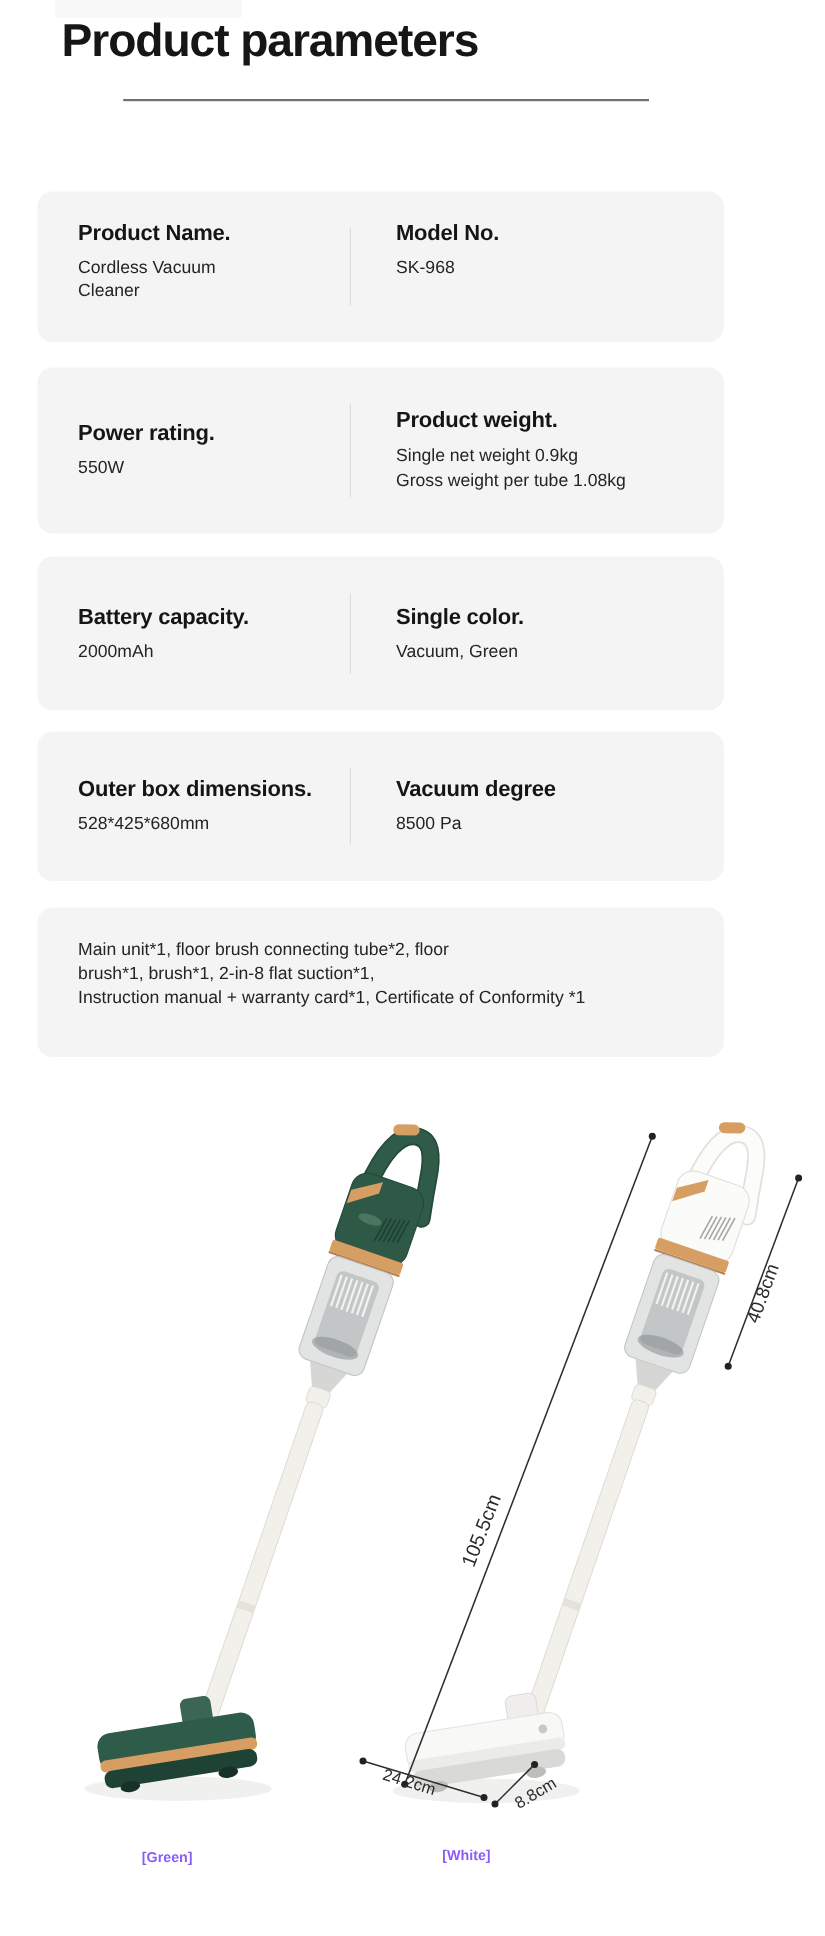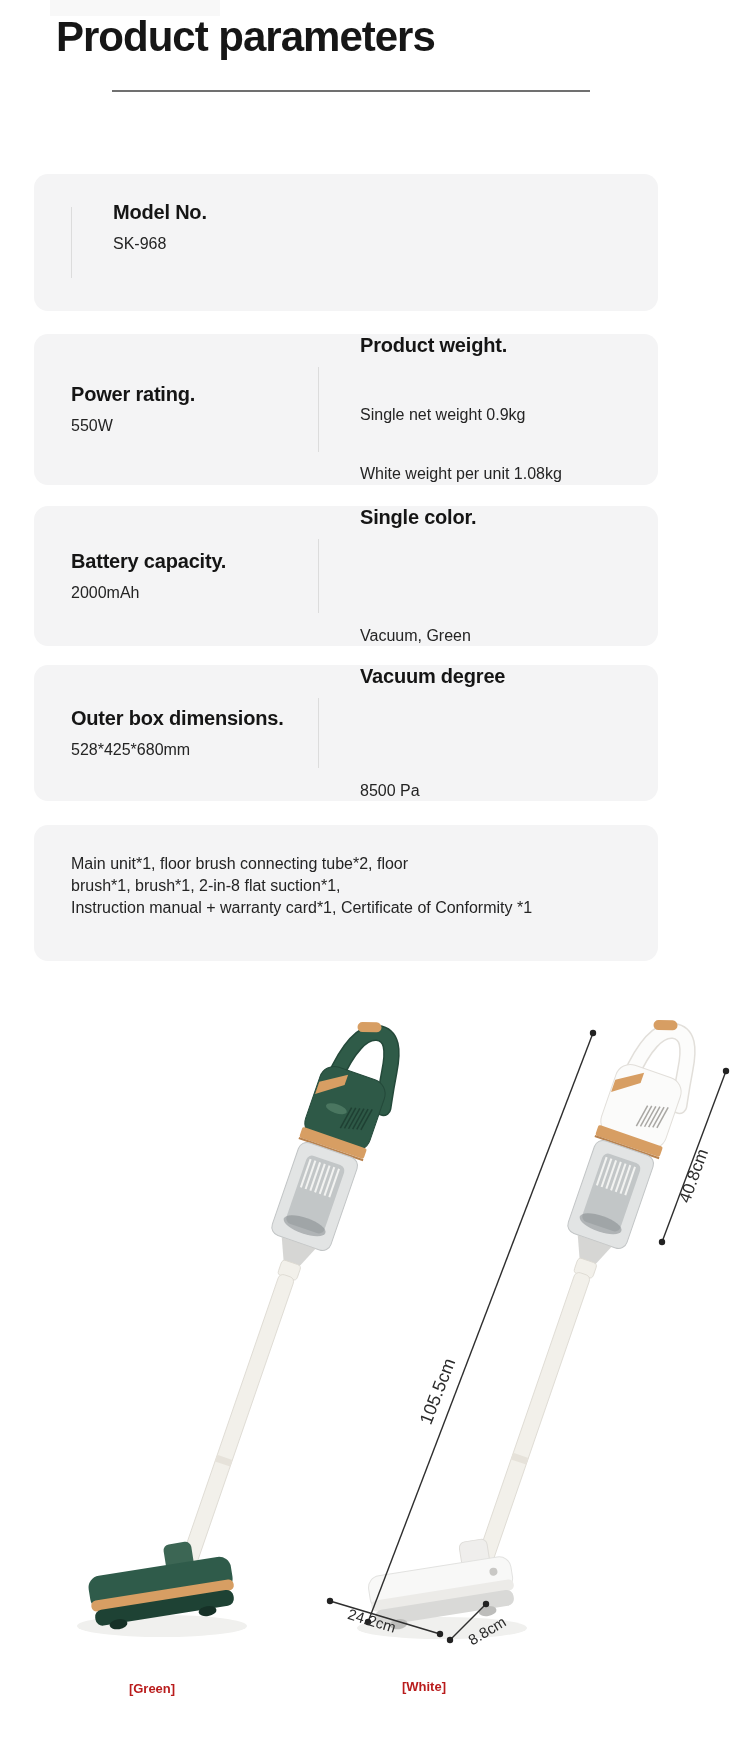--- a/index.html
+++ b/index.html
@@ -23,42 +23,42 @@
   }
   .card + .card { }
   .c1 { height:137px; margin-bottom:23px; }
   .c2 { height:151px; margin-bottom:21px; }
   .c3 { height:140px; margin-bottom:19px; }
   .c4 { height:136px; margin-bottom:24px; }
   .c5 { height:136px; display:block; padding:28px 28px 0 37px; }
 
   .col { display:flex; flex-direction:column; justify-content:center; }
   .col.left  { width:247px; }
-  .col.right { flex:1; padding-left:41px;justify-content:space-between; }
+  .col.right { flex:1; padding-left:41px; }
   .c1 .col { justify-content:flex-start; padding-top:27px; }
   .vdiv { width:1px; background:#dcdcdc; align-self:center; height:calc(100% - 66px); }
 
   .label { font-size:20px; font-weight:700; letter-spacing:-0.2px; color:#151515; margin-bottom:9px; }
   .val   { font-size:16px; line-height:21px; color:#242424; }
   .c2 .col.right .val { line-height:23px; }
   .c5 .val { line-height:22px; }
 
   .figure { position:absolute; left:0; top:1000px; width:750px; height:760px; }
   .figure svg { display:block; width:750px; height:760px; }
 
   .dim {
     position:absolute; white-space:nowrap; color:#2b2b2b; font-size:17px;
     transform-origin:center center; text-align:center;
   }
   .dim-408  { left:659px; top:1166px; width:70px; transform:rotate(-70deg); }
   .dim-1055 { left:396px; top:1381px; width:84px; font-size:18px; transform:rotate(-69deg); }
   .dim-242  { left:337px; top:1612px; width:70px; font-size:15px; transform:rotate(17deg); }
   .dim-88   { left:457px; top:1622px; width:60px; font-size:15px; transform:rotate(-31deg); }
 
-  .caption { position:absolute; width:100px; text-align:center; font-size:13px; font-weight:600; color:#b91c1c; }
+  .caption { position:absolute; width:100px; text-align:center; font-size:13px; font-weight:600; color:#8b5cf6; }
   .cap-green { left:102px; top:1681px; }
   .cap-white { left:374px; top:1679px; }
 
   
   .handle-out { fill:none; stroke-linecap:round; }
   .gvac .handle-out { stroke:#24493a; stroke-width:16.5; }
   .wvac .handle-out { stroke:#e2dfda; stroke-width:16.5; }
   .handle-in { fill:none; stroke-linecap:round; stroke-width:13.5; }
   .gvac .handle-in { stroke:#2f5b48; }
   .wvac .handle-in { stroke:#fcfcfb; }
@@ -87,37 +87,42 @@
   <div class="title-patch"></div>
 
   <div class="header">
     <h1 class="page-title">Product parameters</h1>
     <hr class="rule">
   </div>
 
   <div class="cards">
 
     <section class="card c1">
+      <div class="col left">
+        <div class="label">Product Name.</div>
+        <div class="val">Cordless Vacuum</div>
+        <div class="val">Cleaner</div>
+      </div>
       <div class="vdiv"></div>
       <div class="col right">
         <div class="label">Model No.</div>
         <div class="val">SK-968</div>
       </div>
     </section>
 
     <section class="card c2">
       <div class="col left">
         <div class="label">Power rating.</div>
         <div class="val">550W</div>
       </div>
       <div class="vdiv"></div>
       <div class="col right">
         <div class="label">Product weight.</div>
         <div class="val">Single net weight 0.9kg</div>
-        <div class="val">White weight per unit 1.08kg</div>
+        <div class="val">Gross weight per tube 1.08kg</div>
       </div>
     </section>
 
     <section class="card c3">
       <div class="col left">
         <div class="label">Battery capacity.</div>
         <div class="val">2000mAh</div>
       </div>
       <div class="vdiv"></div>
       <div class="col right">

